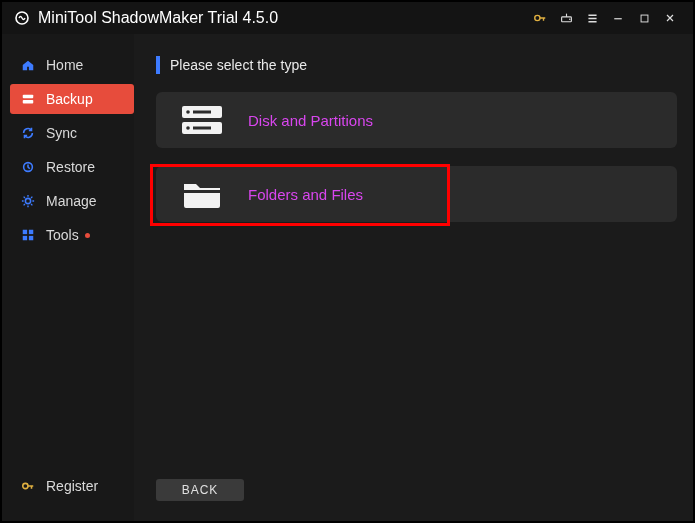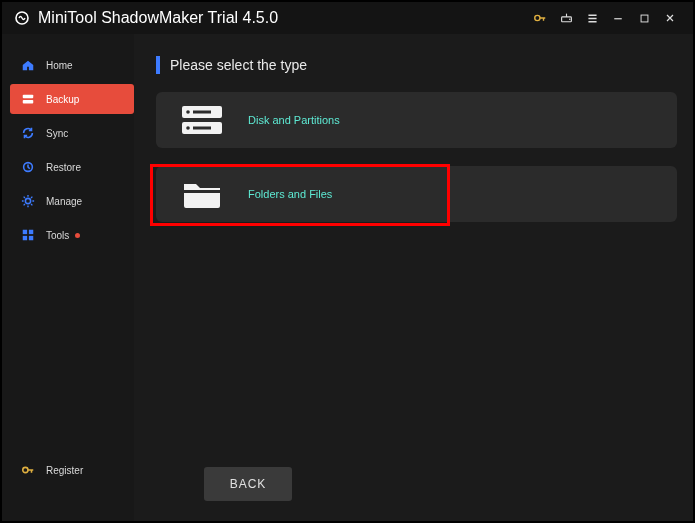--- a/index.html
+++ b/index.html
@@ -59,40 +59,40 @@
   }
   .nav-top { flex: 1; }
   .nav-item {
     height: 30px;
     display: flex;
     align-items: center;
     padding-left: 18px;
     margin-bottom: 4px;
     color: #d9d9d9;
     cursor: pointer;
-    font-size: 10px;
+    font-size: 14px;
   }
   .nav-item .nav-icon {
     width: 16px; height: 16px; margin-right: 10px;
     display: flex; align-items: center; justify-content: center;
     color: #3d7bff;
   }
   .nav-item.active {
     background: #e74c3c;
     color: #fff;
     border-radius: 3px;
     margin-left: 8px; 
     padding-left: 10px;
   }
   .nav-item.active .nav-icon { color: #fff; }
   .nav-item .badge-dot {
     width: 5px; height: 5px; background: #e74c3c; border-radius: 50%;
     margin-left: 6px;
   }
-  .nav-bottom { padding-bottom: 32px; }
+  .nav-bottom { padding-bottom: 16px; }
   .nav-bottom .nav-item .nav-icon { color: #e0b040; }
   .nav-bottom .nav-item.feedback .nav-icon { color: #3d7bff; }
 
   
   .main {
     flex: 1;
     background: #1b1b1b;
     position: relative;
     padding: 22px 16px 16px 22px;
     display: flex;
@@ -120,41 +120,40 @@
     margin-bottom: 18px;
     cursor: pointer;
   }
   .type-card .card-icon {
     width: 48px; height: 40px;
     display: flex; align-items: center; justify-content: center;
     color: #f2f2f2;
     margin-right: 22px;
   }
   .type-card .card-label {
-    color: #5eead4;
-    font-size: 11px;
+    color: #d946ef;
+    font-size: 15px;
   }
   .highlight-box {
     border: 3px solid #ff0000;
     position: absolute;
     pointer-events: none;
   }
 
   .back-btn {
-    width: 88px; height: 34px;
+    width: 88px; height: 22px;
     background: #3a3a3a;
     color: #e0e0e0;
     border-radius: 3px;
     display: flex; align-items: center; justify-content: center;
     font-size: 12px;
     letter-spacing: 1px;
     cursor: pointer;
     margin-top: auto;
     margin-bottom: 4px;
-    margin-left: 48px;
   }
 </style>
 </head>
 <body>
 
 <div class="app-window">
 
   <div class="titlebar">
     <span class="app-logo">
       <svg viewBox="0 0 16 16" width="16" height="16">

